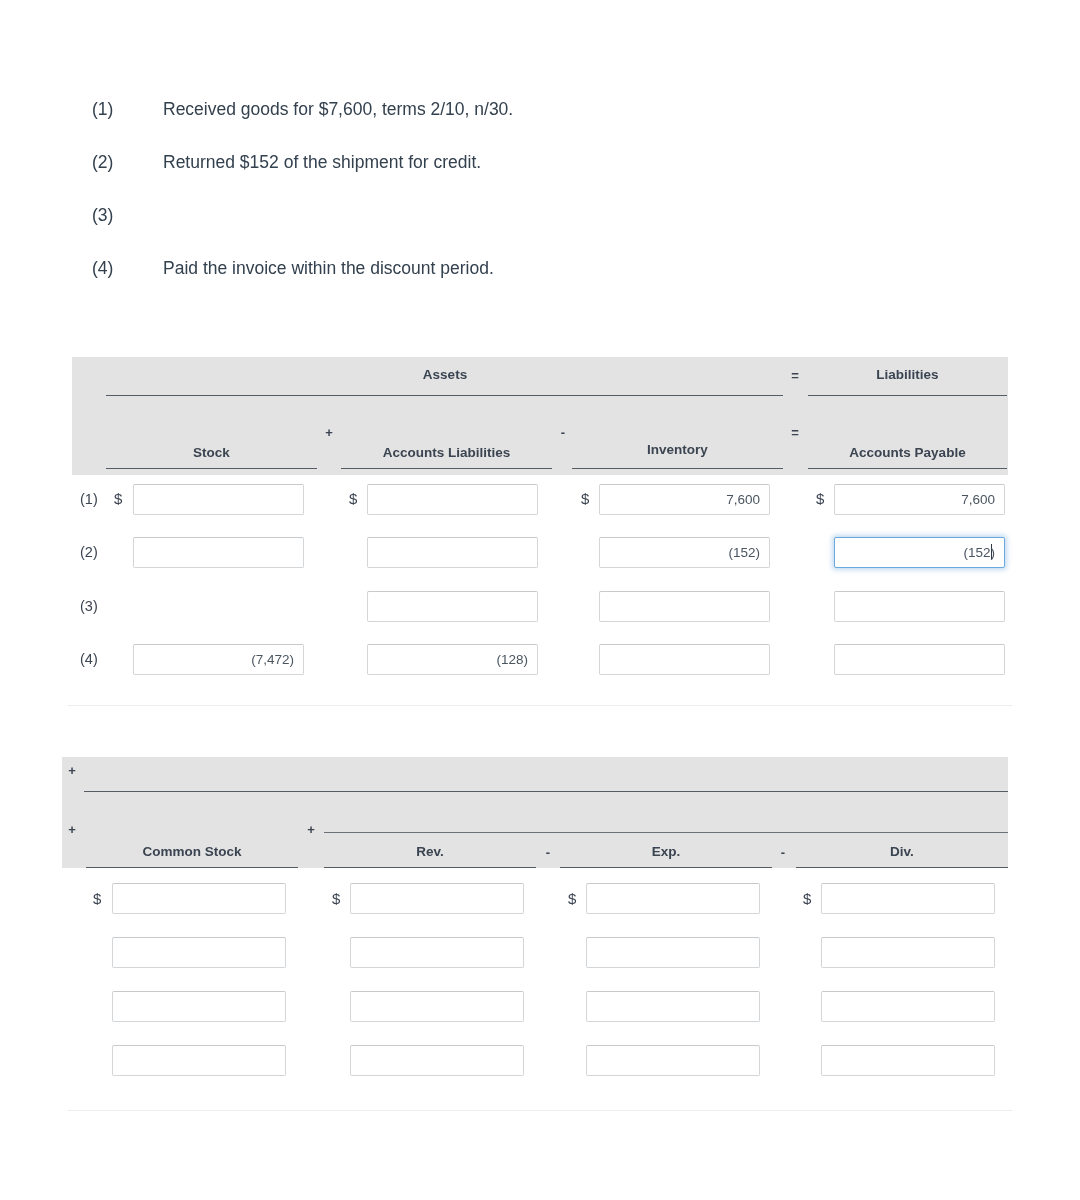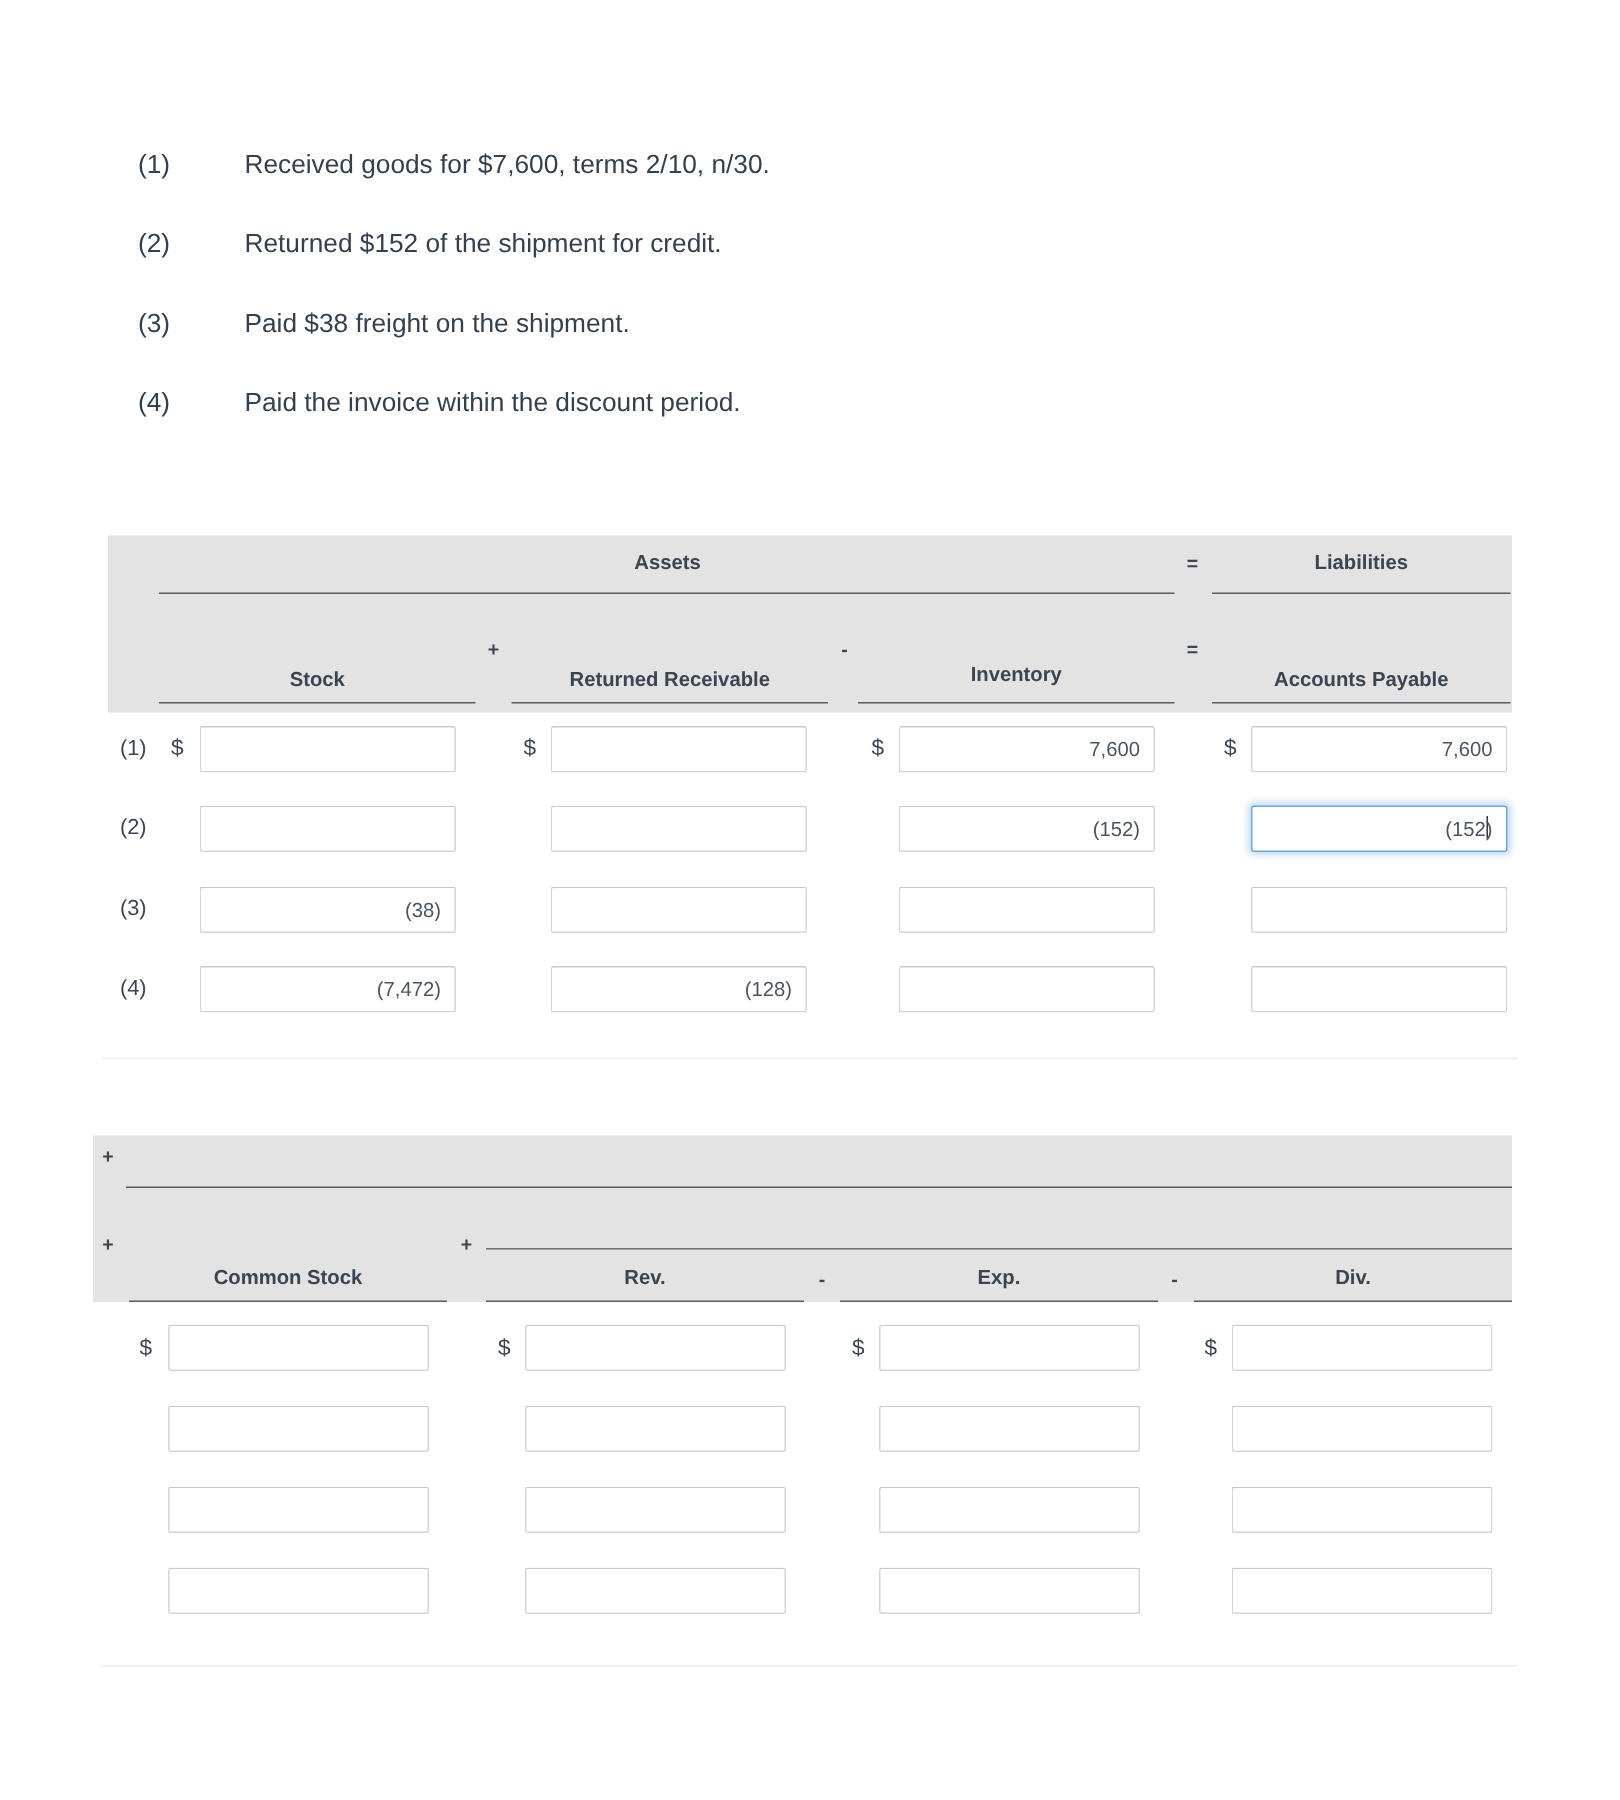--- a/index.html
+++ b/index.html
@@ -123,21 +123,20 @@
     <div class="event-row">
       <div class="event-num">(1)</div>
       <div class="event-text">Received goods for $7,600, terms 2/10, n/30.</div>
     </div>
     <div class="event-row">
       <div class="event-num">(2)</div>
       <div class="event-text">Returned $152 of the shipment for credit.</div>
     </div>
     <div class="event-row">
       <div class="event-num">(3)</div>
-      <div class="event-text">Paid $38 freight on the shipment.</div>
     </div>
     <div class="event-row">
       <div class="event-num">(4)</div>
       <div class="event-text">Paid the invoice within the discount period.</div>
     </div>
   </div>
 
   <div class="band" style="left:72px; top:357px; width:936px; height:118px;"></div>
 
   <div class="hdr-label" style="left:245px; top:367px; width:400px;">Assets</div>
@@ -148,42 +147,41 @@
   <div class="hdr-label" style="left:808px; top:367px; width:199px;">Liabilities</div>
   <div class="rule" style="left:808px; top:395px; width:199px;"></div>
 
   <div class="op" style="left:319px; top:425px; width:20px;">+</div>
   <div class="op" style="left:553px; top:425px; width:20px;">-</div>
   <div class="op" style="left:785px; top:425px; width:20px;">=</div>
 
   <div class="hdr-label" style="left:106px; top:445px; width:211px;">Stock</div>
   <div class="rule" style="left:106px; top:468px; width:211px;"></div>
 
-  <div class="hdr-label" style="left:341px; top:445px; width:211px;">Returned Receivable</div>
+  <div class="hdr-label" style="left:341px; top:445px; width:211px;">Accounts Liabilities</div>
   <div class="rule" style="left:341px; top:468px; width:211px;"></div>
 
   <div class="hdr-label" style="left:572px; top:442px; width:211px;">Inventory</div>
   <div class="rule" style="left:572px; top:468px; width:211px;"></div>
 
   <div class="hdr-label" style="left:808px; top:445px; width:199px;">Accounts Payable</div>
   <div class="rule" style="left:808px; top:468px; width:199px;"></div>
 
   <div class="row-label" style="left:80px; top:491px;">(1)</div>
   <div class="row-label" style="left:80px; top:544px;">(2)</div>
   <div class="row-label" style="left:80px; top:598px;">(3)</div>
   <div class="row-label" style="left:80px; top:651px;">(4)</div>
 
   <div class="dollar" style="left:114px; top:490px;">$</div>
   <div class="dollar" style="left:349px; top:490px;">$</div>
   <div class="dollar" style="left:581px; top:490px;">$</div>
   <div class="dollar" style="left:816px; top:490px;">$</div>
 
   <input class="cell" style="left: 133px; top: 484px; width: 171px;" value="">
   <input class="cell" style="left: 133px; top: 537px; width: 171px;" value="">
-  <input class="cell" style="left: 133px; top: 591px; width: 171px;" value="(38)">
   <input class="cell" style="left: 133px; top: 644px; width: 171px;" value="(7,472)">
 
   <input class="cell" style="left: 367px; top: 484px; width: 171px;" value="">
   <input class="cell" style="left: 367px; top: 537px; width: 171px;" value="">
   <input class="cell" style="left: 367px; top: 591px; width: 171px;" value="">
   <input class="cell" style="left: 367px; top: 644px; width: 171px;" value="(128)">
 
   <input class="cell" style="left: 599px; top: 484px; width: 171px;" value="7,600">
   <input class="cell" style="left: 599px; top: 537px; width: 171px;" value="(152)">
   <input class="cell" style="left: 599px; top: 591px; width: 171px;" value="">

